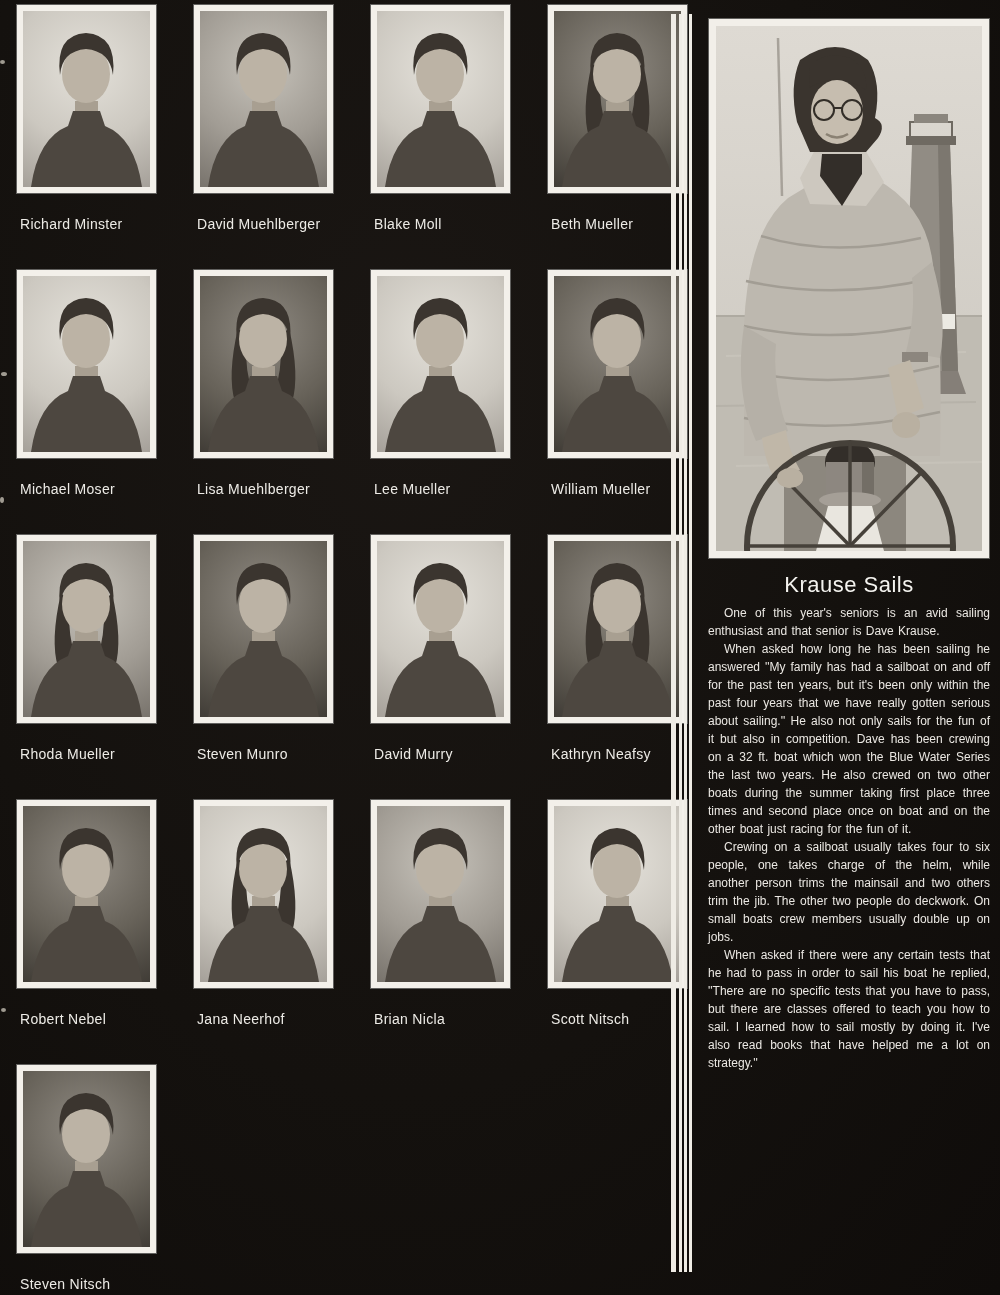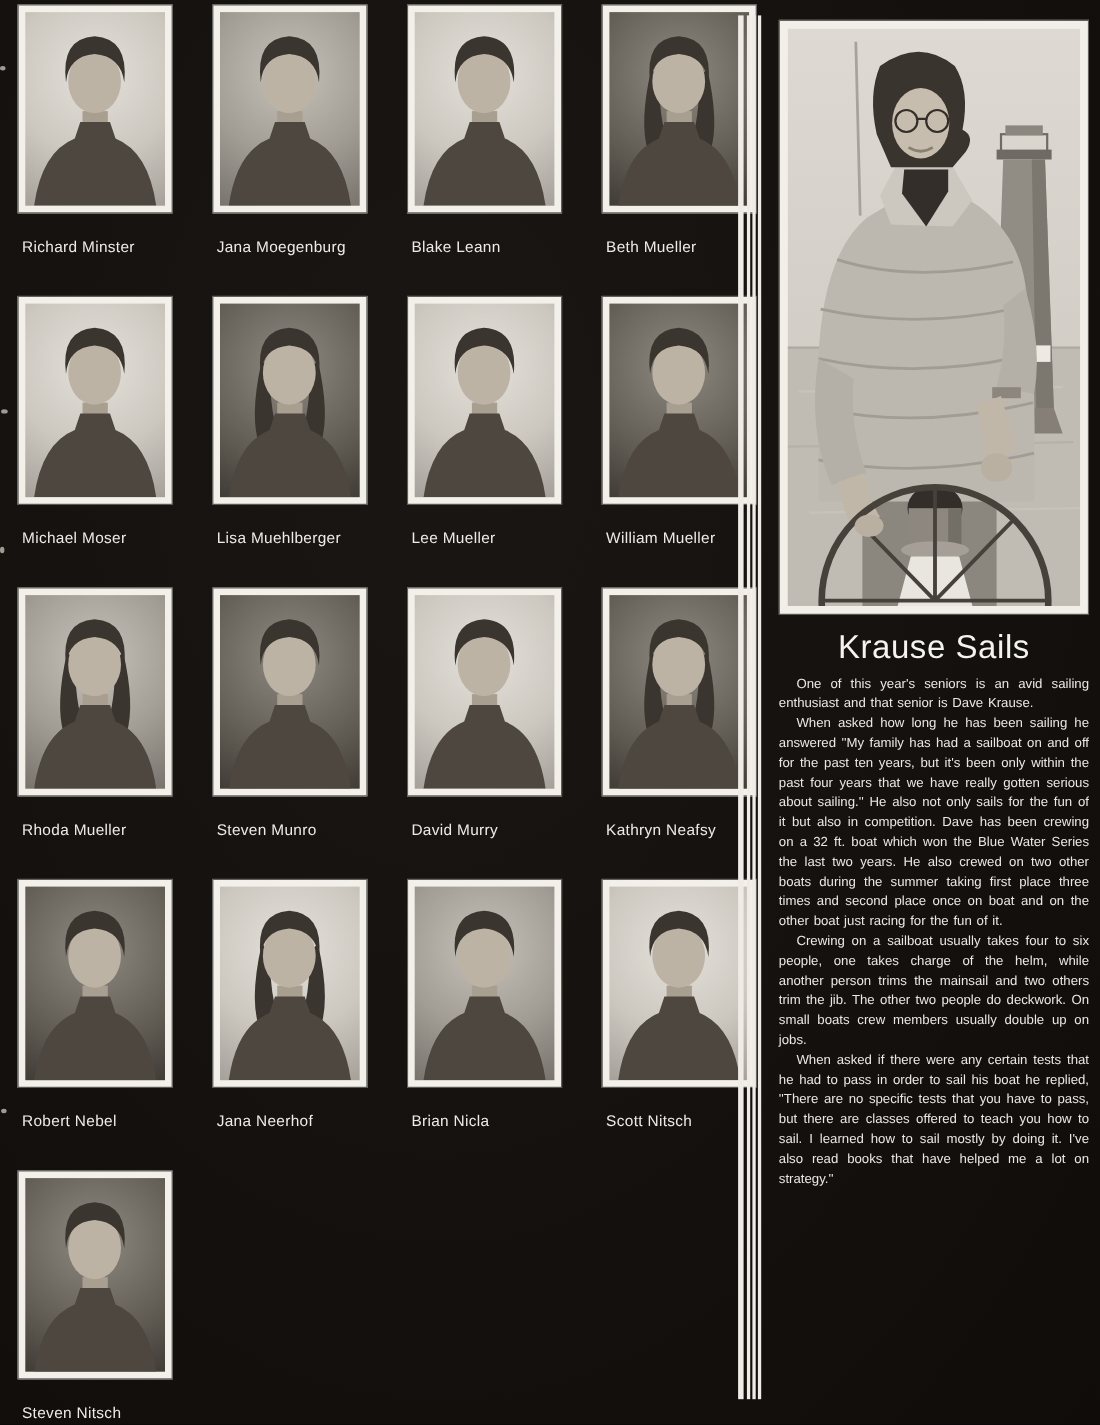--- a/index.html
+++ b/index.html
@@ -45,21 +45,21 @@
   #divider .r4{width:2.5px;}
   
   #feature{position:absolute;left:708px;top:18px;width:282px;}
   #krause-frame{
     box-sizing:border-box;width:282px;height:541px;background:#f2efe9;padding:8px;
     box-shadow:0 0 0 1px rgba(0,0,0,.6) inset;
   }
   #krause-frame svg{display:block;width:266px;height:525px;}
   #feature h1{
     margin:13px 0 6px 0;text-align:center;
-    font-size:30px;font-weight:400;letter-spacing:.5px;color:#f4f3ef;
+    font-size:22px;font-weight:400;letter-spacing:.5px;color:#f4f3ef;
   }
   #article p{
     margin:0;font-size:12px;line-height:18px;text-align:justify;
     text-indent:16px;color:#ebe8e3;word-spacing:1px;
   }
   
   .speck{position:absolute;background:#cfc9bd;opacity:.75;border-radius:50%;}
 </style>
 </head>
 <body>
@@ -89,37 +89,37 @@
           <svg viewBox="0 0 127 176" preserveAspectRatio="xMidYMax meet">
             <path class="sil-hair hairlong" d="M38 52 Q27 100 35 126 Q46 133 55 126 Q44 95 46 60 Z"></path>
             <path class="sil-hair hairlong" d="M89 52 Q100 100 92 126 Q81 133 72 126 Q83 95 81 60 Z"></path>
             <rect class="sil-neck" x="52" y="90" width="23" height="22"></rect>
             <ellipse class="sil-face" cx="63" cy="63" rx="24" ry="29"></ellipse>
             <path class="sil-hair" d="M37 64 Q32 24 63 22 Q94 24 90 64 Q87 40 63 38 Q39 40 37 64 Z"></path>
             <path class="sil-body" d="M8 176 Q15 127 45 115 L50 100 L77 100 L82 115 Q112 127 119 176 Z"></path>
           </svg>
         </div>
       </div>
-      <span class="student-name">Jana Moegenburg</span>
-    </div>
-
-    <div class="cell tone-light">
-      <div class="frame">
-        <div class="photo">
-          <svg viewBox="0 0 127 176" preserveAspectRatio="xMidYMax meet">
-            <path class="sil-hair hairlong" d="M38 52 Q27 100 35 126 Q46 133 55 126 Q44 95 46 60 Z"></path>
-            <path class="sil-hair hairlong" d="M89 52 Q100 100 92 126 Q81 133 72 126 Q83 95 81 60 Z"></path>
-            <rect class="sil-neck" x="52" y="90" width="23" height="22"></rect>
-            <ellipse class="sil-face" cx="63" cy="63" rx="24" ry="29"></ellipse>
-            <path class="sil-hair" d="M37 64 Q32 24 63 22 Q94 24 90 64 Q87 40 63 38 Q39 40 37 64 Z"></path>
-            <path class="sil-body" d="M8 176 Q15 127 45 115 L50 100 L77 100 L82 115 Q112 127 119 176 Z"></path>
-          </svg>
-        </div>
-      </div>
-      <span class="student-name">Blake Leann</span>
+      <span class="student-name">David Muehlberger</span>
+    </div>
+
+    <div class="cell tone-light">
+      <div class="frame">
+        <div class="photo">
+          <svg viewBox="0 0 127 176" preserveAspectRatio="xMidYMax meet">
+            <path class="sil-hair hairlong" d="M38 52 Q27 100 35 126 Q46 133 55 126 Q44 95 46 60 Z"></path>
+            <path class="sil-hair hairlong" d="M89 52 Q100 100 92 126 Q81 133 72 126 Q83 95 81 60 Z"></path>
+            <rect class="sil-neck" x="52" y="90" width="23" height="22"></rect>
+            <ellipse class="sil-face" cx="63" cy="63" rx="24" ry="29"></ellipse>
+            <path class="sil-hair" d="M37 64 Q32 24 63 22 Q94 24 90 64 Q87 40 63 38 Q39 40 37 64 Z"></path>
+            <path class="sil-body" d="M8 176 Q15 127 45 115 L50 100 L77 100 L82 115 Q112 127 119 176 Z"></path>
+          </svg>
+        </div>
+      </div>
+      <span class="student-name">Blake Moll</span>
     </div>
 
     <div class="cell tone-dark hair-long">
       <div class="frame">
         <div class="photo">
           <svg viewBox="0 0 127 176" preserveAspectRatio="xMidYMax meet">
             <path class="sil-hair hairlong" d="M38 52 Q27 100 35 126 Q46 133 55 126 Q44 95 46 60 Z"></path>
             <path class="sil-hair hairlong" d="M89 52 Q100 100 92 126 Q81 133 72 126 Q83 95 81 60 Z"></path>
             <rect class="sil-neck" x="52" y="90" width="23" height="22"></rect>
             <ellipse class="sil-face" cx="63" cy="63" rx="24" ry="29"></ellipse>

